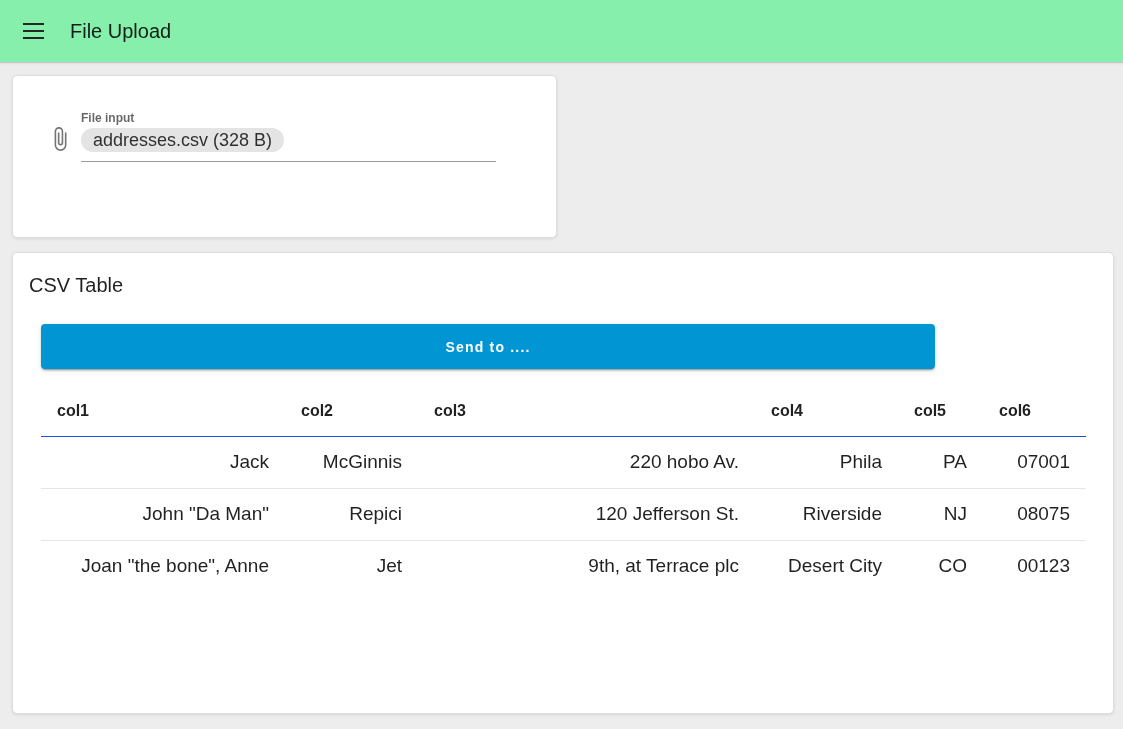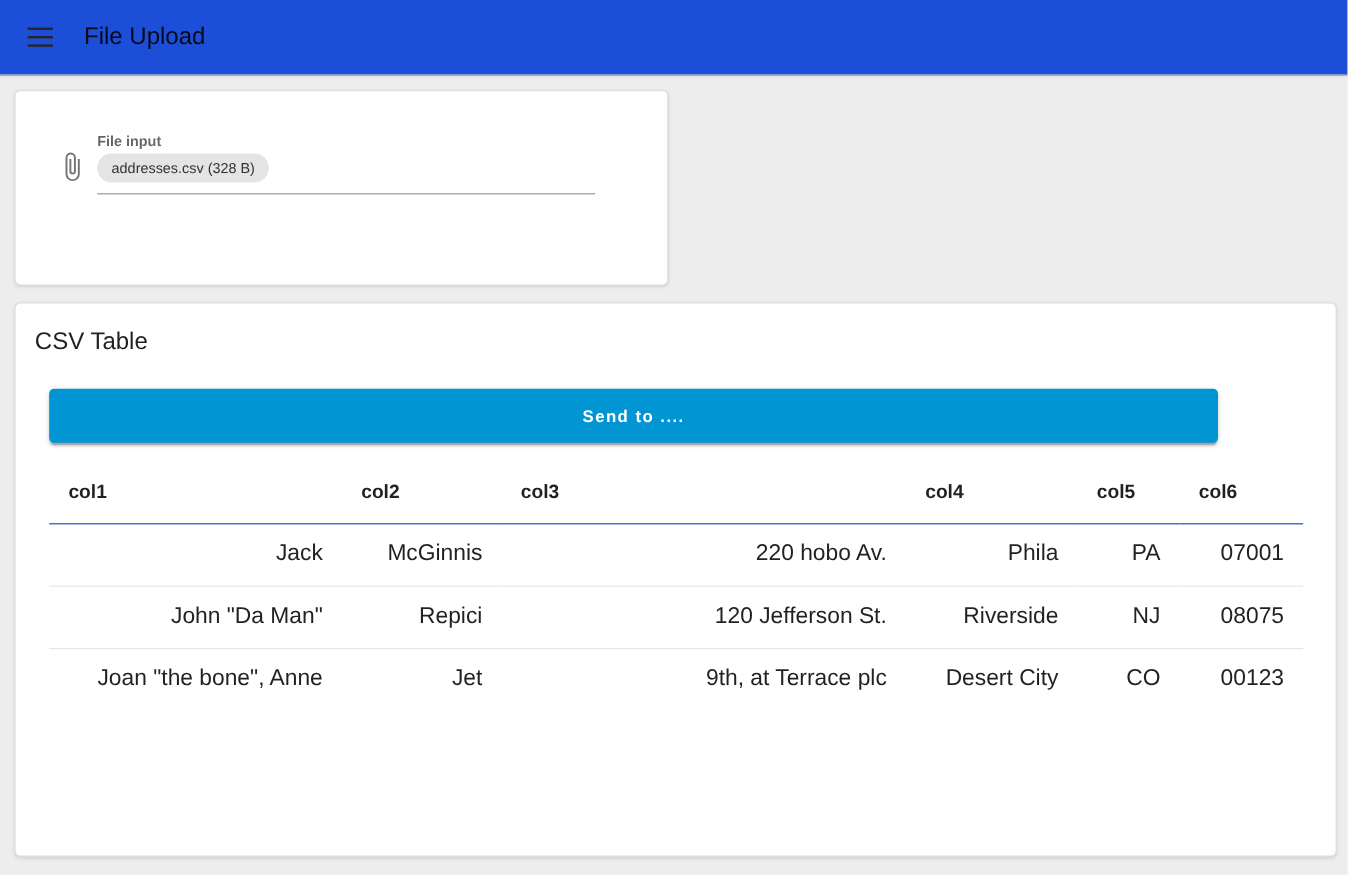--- a/index.html
+++ b/index.html
@@ -7,21 +7,21 @@
   body {
     width: 1123px; height: 729px;
     background: #ededed;
     font-family: "Liberation Sans", "DejaVu Sans", sans-serif;
     color: rgba(0,0,0,.87);
     overflow: hidden;
   }
 
   
   .app-bar {
-    height: 63px; background: #1d4ed8;
+    height: 63px; background: #86efac;
     display: flex; align-items: center;
     border-bottom: 1px solid #c6c6c6;
     box-shadow: 0 1px 2px rgba(0,0,0,.06);
   }
   .menu-btn {
     width: 40px; height: 40px; margin-left: 13px;
     background: none; border: none; cursor: pointer;
     display: flex; flex-direction: column; justify-content: center;
     align-items: center; gap: 4.5px; padding: 0;
   }
@@ -39,29 +39,29 @@
   .group-card { width: 545px; height: 163px; padding: 16px 16px; margin-bottom: 14px; }
 
   .file-row { display: flex; align-items: flex-start; margin: 19px 0 0 18px; cursor: pointer; }
   .clip-icon { width: 26px; height: 30px; margin-top: 13px; color: #757575; flex: none; }
   .clip-icon svg { width: 26px; height: 30px; display: block; }
   .input-block { margin-left: 8px; width: 415px; }
   .input-label { display: block; font-size: 12px; color: rgba(0,0,0,.6); margin-bottom: 3px; font-weight: bold; }
   .chip {
     display: inline-flex; align-items: center; max-width: 100%;
     height: 24px; padding: 0 12px; background: #e4e4e4;
-    border-radius: 14px; font-size: 12px; color: rgba(0,0,0,.8);
+    border-radius: 14px; font-size: 18px; color: rgba(0,0,0,.8);
     white-space: nowrap;
   }
   .underline { border-bottom: 1px solid #9a9a9a; margin-top: 9px; }
 
   .csv-card { width: 1102px; height: 462px; padding: 20px 16px; }
 
   .send-btn {
-    display: block; width: 974px; height: 45px;
+    display: block; width: 894px; height: 45px;
     margin: 27px 11px 0 12px;
     background: var(--accent, #0295d4); color: #fff;
     border: none; border-radius: 4px; cursor: pointer;
     font-family: inherit; font-size: 14px; font-weight: bold;
     letter-spacing: 1.2px;
     box-shadow: 0 3px 1px -2px rgba(0,0,0,.2), 0 2px 2px 0 rgba(0,0,0,.14), 0 1px 5px 0 rgba(0,0,0,.12);
   }
 
   .csv-table {
     width: 1045px; margin: 17px 11px 0 12px;

